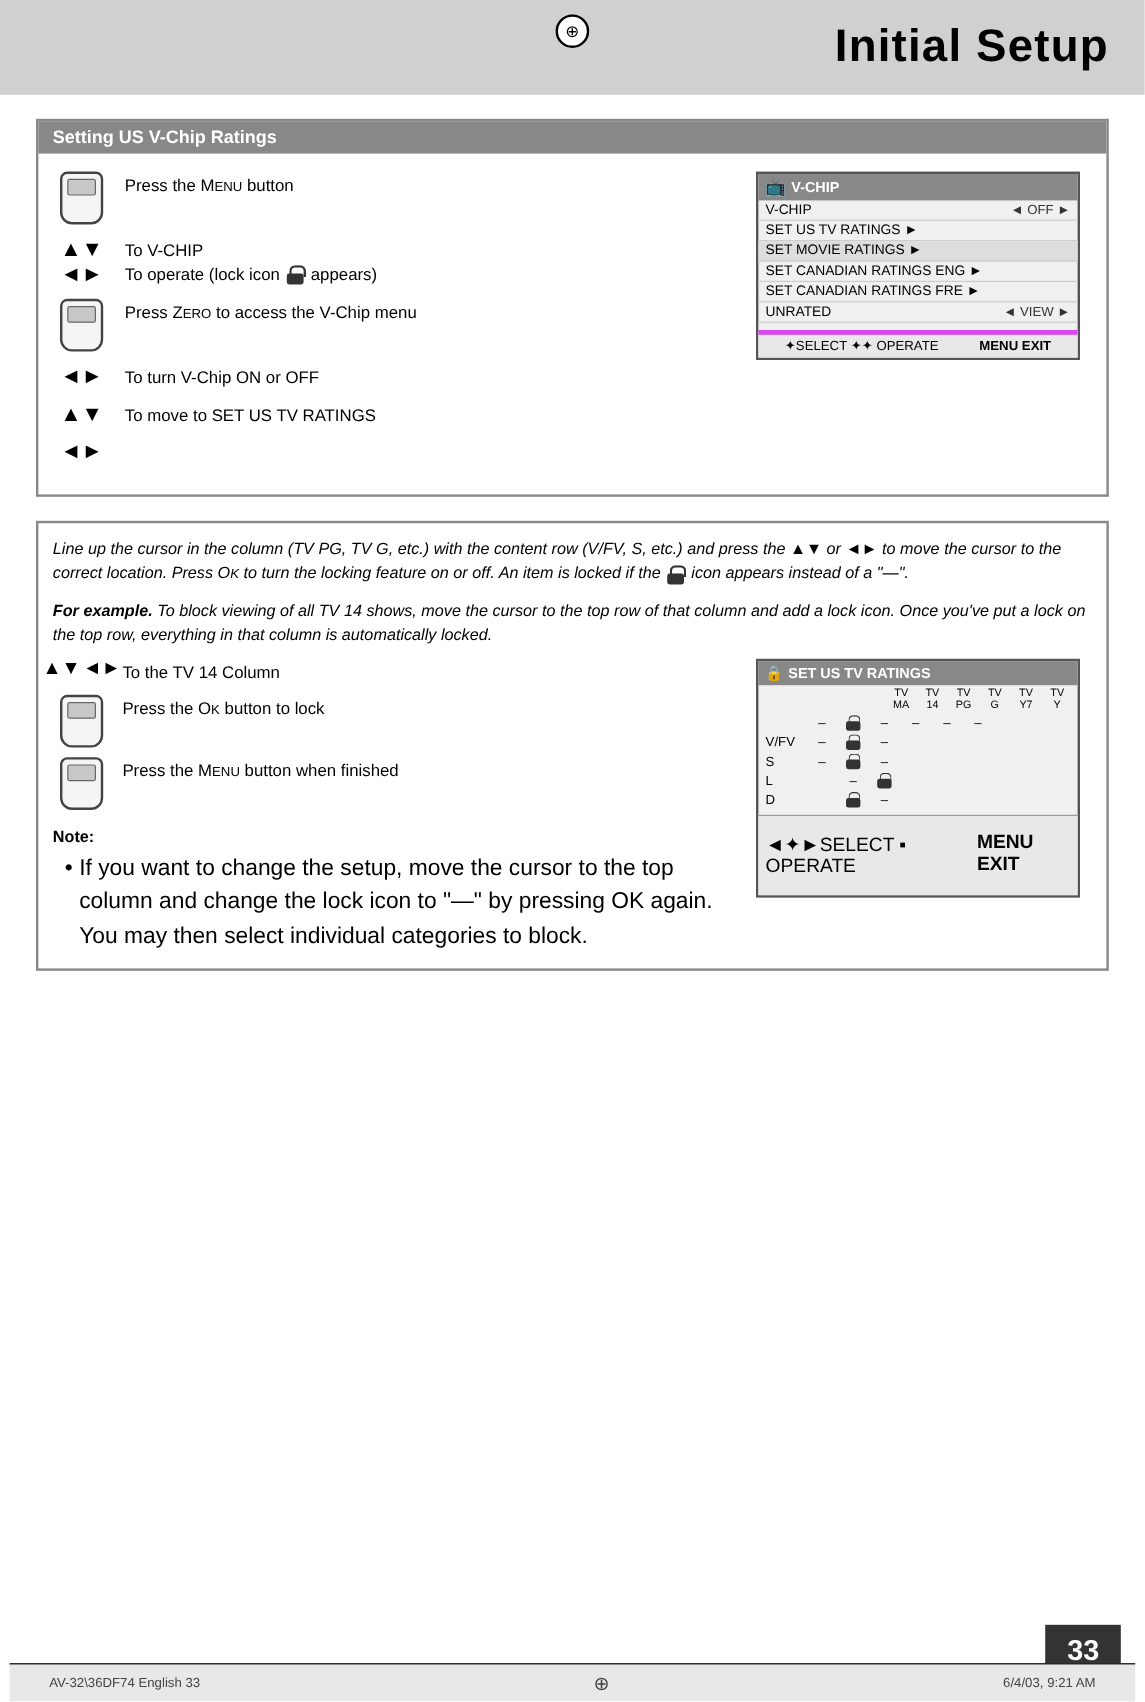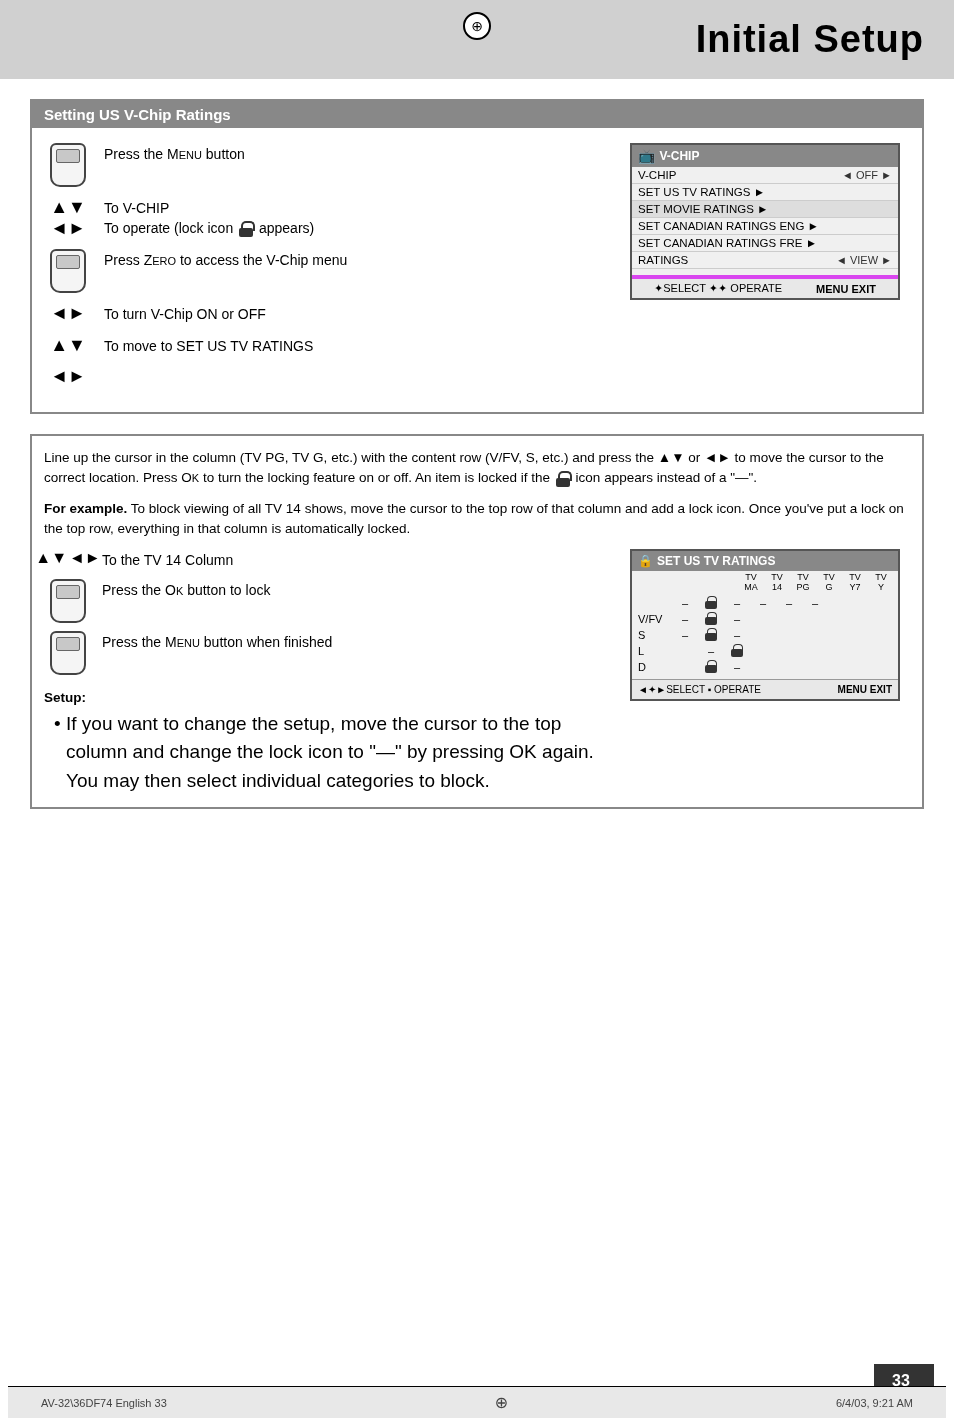--- a/index.html
+++ b/index.html
@@ -197,20 +197,21 @@
     }
 
     
     .directions-body {
       padding: 12px;
     }
     .directions-body p {
       margin-bottom: 10px;
       line-height: 1.5;
       font-size: 13.5px;
+      font-style: italic;
     }
     .directions-body p strong {
       font-weight: bold;
     }
 
     
     .example-two-col {
       display: flex;
       gap: 20px;
       margin-top: 10px;
@@ -329,25 +330,25 @@
       left: 0;
     }
 
     
     .page-number-badge {
       position: absolute;
       bottom: 20px;
       right: 20px;
       background: #333;
       color: #fff;
-      font-size: 16px;
+      font-size: 24px;
       font-weight: bold;
       padding: 8px 18px;
       min-width: 60px;
-      text-align: left;
+      text-align: center;
     }
 
     
     .footer-bar {
       position: absolute;
       bottom: 0; left: 8px; right: 8px;
       height: 32px;
       background: #e8e8e8;
       border-top: 1px solid #000000;
       display: flex;
@@ -370,22 +371,22 @@
 
     
     .combo-arrows {
       display: flex;
       gap: 2px;
       align-items: center;
     }
 
     .tv-ratings-footer {
       background: #e8e8e8;
-      padding: 4px 6px;
-      font-size: 10px;
+      padding: 14px 6px;
+      font-size: 16px;
       display: flex;
       justify-content: space-between;
       border-top: 1px solid #999;
     }
   </style>
 </head>
 <body>
 
 <div class="top-circle">⊕</div>
 
@@ -475,21 +476,21 @@
             <div class="menu-item-row active">
               <span class="menu-item-label">SET MOVIE RATINGS ►</span>
             </div>
             <div class="menu-item-row">
               <span class="menu-item-label">SET CANADIAN RATINGS ENG ►</span>
             </div>
             <div class="menu-item-row">
               <span class="menu-item-label">SET CANADIAN RATINGS FRE ►</span>
             </div>
             <div class="menu-item-row">
-              <span class="menu-item-label">RATINGS</span>
+              <span class="menu-item-label">UNRATED</span>
               <span class="menu-item-value">◄ VIEW ►</span>
             </div>
             <div style="height:6px;"></div>
             <div class="menu-footer-row">
               <span class="menu-footer-select">✦SELECT ✦✦ OPERATE</span>
               <span class="menu-footer-exit">MENU EXIT</span>
             </div>
           </div>
         </div>
 
@@ -543,21 +544,21 @@
               <div class="remote-icon">
                 <div class="remote-screen"></div>
               </div>
             </div>
             <div class="instr-text">
               Press the M<span style="font-variant:small-caps;font-size:11px">ENU</span> button when finished
             </div>
           </div>
 
           <div class="note-section">
-            <div class="note-title">Setup:</div>
+            <div class="note-title">Note:</div>
             <ul class="note-list">
               <li>
                 If you want to change the setup, move the cursor to the top
                 column and change the lock icon to "—" by pressing OK
                 again. You may then select individual categories to block.
               </li>
             </ul>
           </div>
 
         </div>

